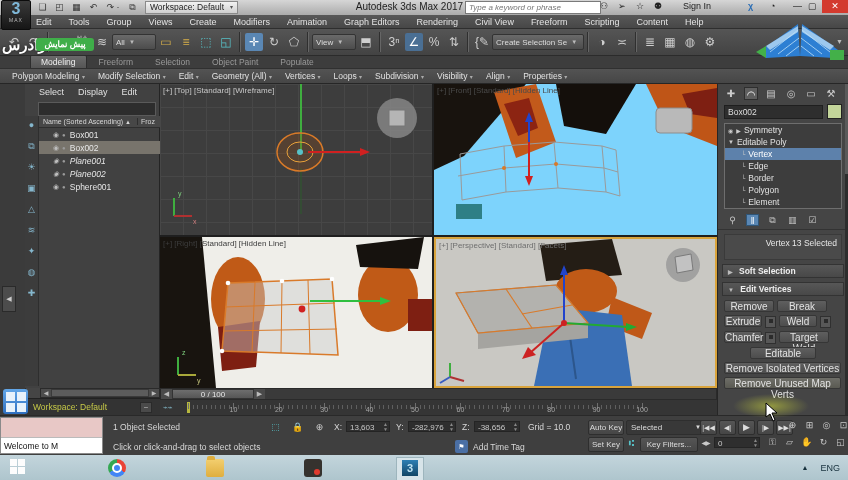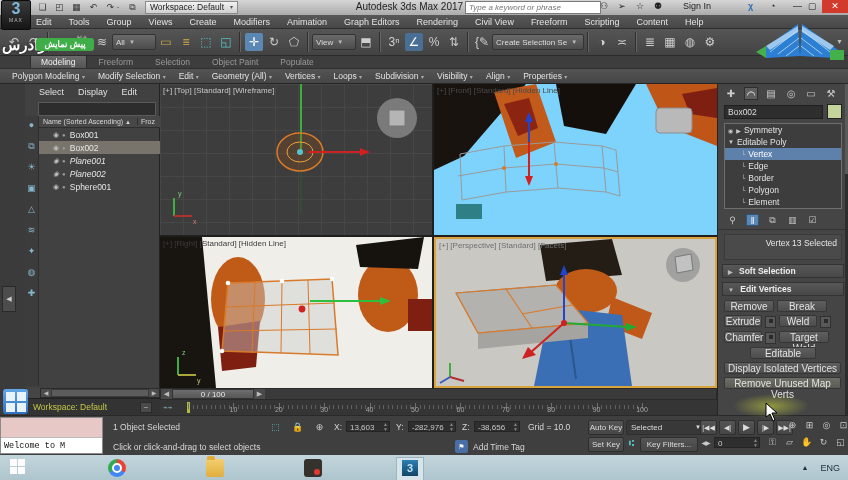--- a/index.html
+++ b/index.html
@@ -138,21 +138,21 @@
   .coordf{position:absolute;top:5px;height:11px;background:#2e2e2e;border:1px solid #242424;color:#c9c9c9;
     font-size:8px;line-height:11px;padding:0 7px 0 3px;box-sizing:border-box;}
   .coordf .sp{position:absolute;right:1px;top:0;font-size:5px;color:#888;line-height:5px;}
   .stbtn{position:absolute;background:linear-gradient(#555,#464646);border:1px solid #2e2e2e;border-radius:2px;
     color:#ddd;font-size:8px;text-align:center;}
   #key-dd{display:flex;justify-content:space-between;padding:0 4px;align-items:center;background:#383838;}
   .pb{width:15px;height:13px;font-size:7px;line-height:13px;}
   
   #welcome{left:0px;top:417px;width:103px;height:37px;background:#fff;border:1px solid #8a8a8a;box-sizing:border-box;}
   #welcome .wtop{height:19px;background:#e8c8c6;border-bottom:1px solid #bbb;}
-  #welcome .wtxt{font-family:Liberation Mono, monospace;font-size:8.5px;color:#111;padding:3px 0 0 3px;}
+  #welcome .wtxt{font-family:Liberation Sans, sans-serif;font-size:8.5px;color:#111;padding:3px 0 0 3px;}
   
   #taskbar{left:0;top:455px;width:848px;height:25px;background:linear-gradient(#c3d5dc,#aec5cd);display:flex;align-items:center;}
   .tk{position:absolute;top:459px;width:18px;height:18px;}
   #tk-start span{display:grid;grid-template-columns:7px 7px;grid-template-rows:7px 7px;gap:1px;}
   #tk-start span i{background:#fdfdfd;}
   #tk-chrome{border-radius:50%;background:conic-gradient(#ea4335 0 33%,#4285f4 0 66%,#34a853 0 100%);position:relative;}
   #tk-chrome::after{content:"";position:absolute;left:4px;top:4px;width:10px;height:10px;border-radius:50%;
     background:#4285f4;border:2px solid #fff;box-sizing:border-box;}
   #tk-folder{background:linear-gradient(#f3cf70,#dfae3e);border-radius:2px;}
   #tk-folder::before{content:"";position:absolute;left:1px;top:-3px;width:8px;height:4px;background:#dfae3e;border-radius:2px 2px 0 0;}
@@ -670,21 +670,21 @@
         <span class="cpbtn boxed">Weld</span>
         <span class="setbox">
           <i></i>
         </span>
         <span class="cpbtn boxed">Chamfer</span>
         <span class="setbox">
           <i></i>
         </span>
         <span class="cpbtn half">Target Weld</span>
         <span class="cpbtn center">Editable</span>
-        <span class="cpbtn full">Display Isolated Vertices</span>
+        <span class="cpbtn full">Remove Isolated Vertices</span>
         <span class="cpbtn full hl">Remove Unused Map Verts</span>
       </div>
   </div>
   <div id="cp-scroll" class="abs">
       <i></i>
     </div>
 
   <div id="statusbar" class="abs">
     <span class="st-text" style="left:113px;top:6px;">1 Object Selected</span>
     <span class="st-text" style="left:113px;top:26px;">Click or click-and-drag to select objects</span>

